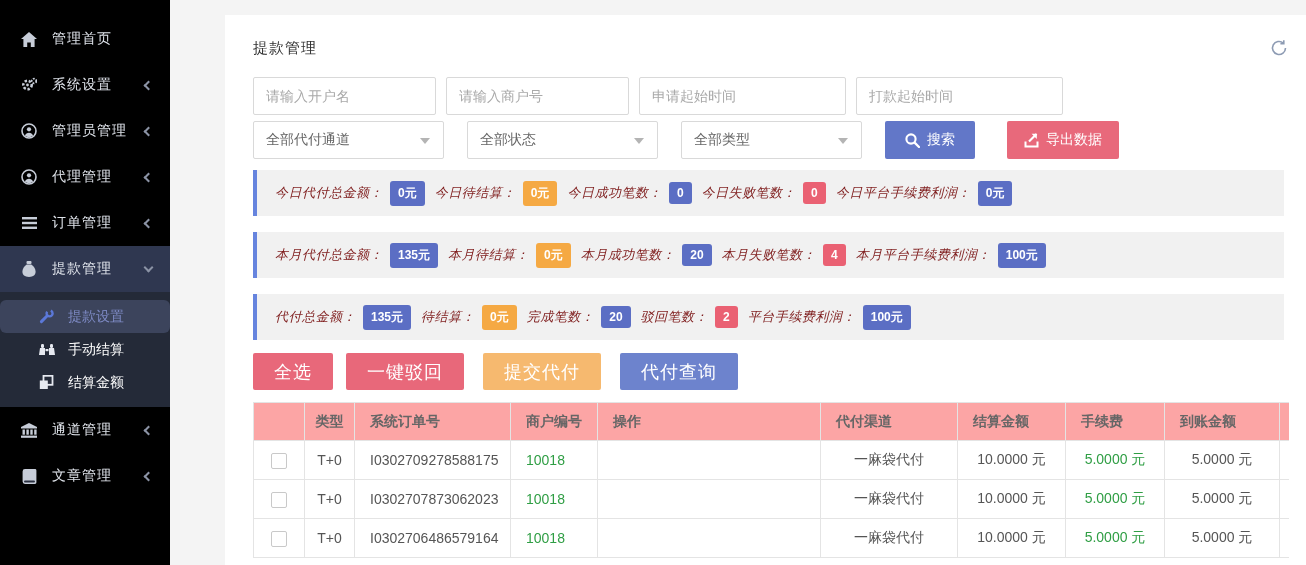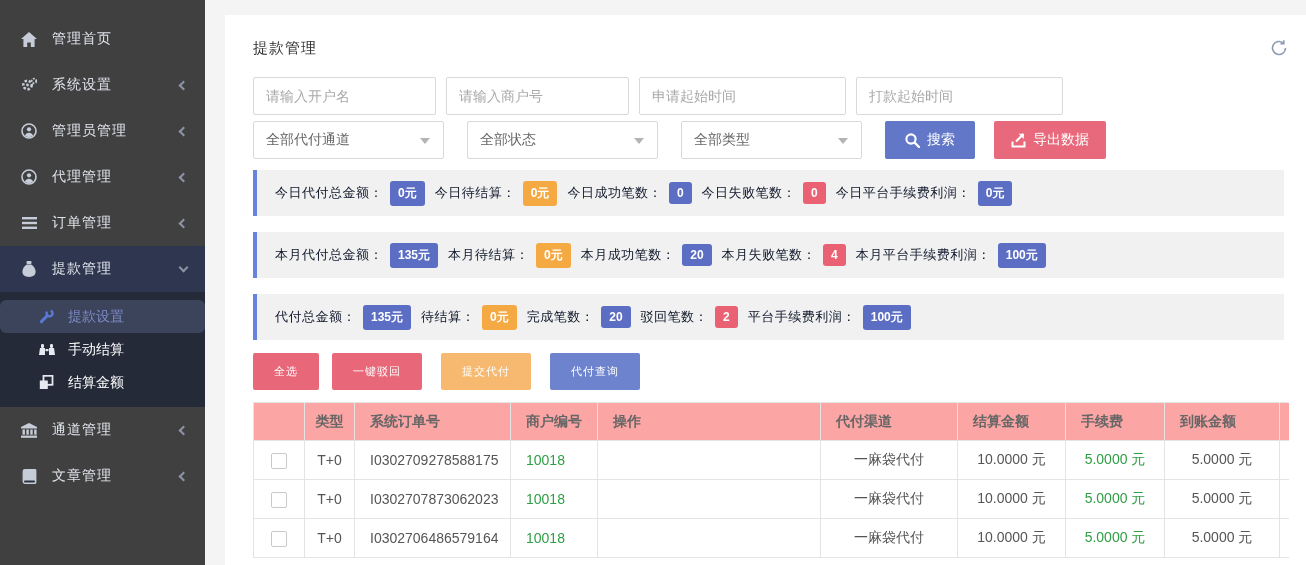--- a/index.html
+++ b/index.html
@@ -2,22 +2,22 @@
 <html><head>
 <meta charset="utf-8">
 <style>
   * { margin:0; padding:0; box-sizing:border-box; }
   html,body { width:1306px; height:565px; overflow:hidden;
     font-family:"Liberation Sans","DejaVu Sans",sans-serif; background:#f4f4f4; }
 
   .app { position:relative; width:1306px; height:565px; }
 
   
-  .sidebar { position:absolute; left:0; top:0; width:205px; height:565px;
-    background:#404040; overflow:hidden; }
+  .sidebar { position:absolute; left:0; top:0; width:170px; height:565px;
+    background:#000000; overflow:hidden; }
   .nav { padding-top:16px; }
   .nav-item { height:46px; display:flex; align-items:center; padding:0 18px 0 20px;
     color:#dfe3ea; font-size:14px; cursor:pointer; position:relative; }
   .nav-item .nav-icon { width:18px; height:16px; margin-right:14px; color:#c7cdd8;
     display:inline-flex; align-items:center; justify-content:center; flex:none; }
   .nav-item .nav-label { flex:1; letter-spacing:1px; }
   .chev { width:7px; height:7px; border-left:2px solid #8b93a5; border-bottom:2px solid #8b93a5;
     display:inline-block; flex:none; }
   .chev-left { transform:rotate(45deg); }
   .chev-down { transform:rotate(-45deg); margin-top:-3px; }
@@ -50,34 +50,34 @@
     background:#fff; display:flex; align-items:center; padding:0 12px; font-size:14px;
     color:#666; margin-right:23px; cursor:pointer; position:relative; }
   .sel .caret { position:absolute; right:13px; top:16px; width:0; height:0;
     border-left:5px solid transparent; border-right:5px solid transparent;
     border-top:6px solid #b4b4b4; }
   .btn { height:38px; border:none; border-radius:2px; color:#fff; font-size:14px;
     display:inline-flex; align-items:center; justify-content:center; cursor:pointer;
     font-family:inherit; }
   .btn .b-icon { width:15px; height:15px; margin-right:7px; display:inline-flex; }
   .btn-search { background:#6277c8; padding:0 20px; margin-right:19px; }
-  .btn-export { background:#e8697b; padding:16px 17px; }
+  .btn-export { background:#e8697b; padding:16px 17px;margin-left:13px; }
 
   .stat-bar { background:#f1f1f1; border-left:4px solid #6684de; height:46px;
     display:flex; align-items:center; padding-left:18px; margin-top:16px; width:1031px; }
   .stat-bar.first { margin-top:11px; }
-  .s-label { font-size:13px; color:#0f172a; margin-right:7px; letter-spacing:0.5px; }
+  .s-label { font-size:13px; color:#7f1d1d; margin-right:7px; letter-spacing:0.5px;font-style:italic; }
   .badge { color:#fff; font-size:12px; font-weight:bold; border-radius:3px;
     padding:4px 8px; margin-right:10px; }
   .b-blue { background:#5b6ec4; }
   .b-orange { background:#f5a943; }
   .b-red { background:#ea6173; }
 
   .actions { margin-top:13px; display:flex; }
-  .act { height:37px; padding:0 21px; font-size:11px; letter-spacing:1px; }
+  .act { height:37px; padding:0 21px; font-size:18px; letter-spacing:1px; }
   .a-red { background:#e8687a; margin-right:13px; }
   .a-orange { background:#f6b96f; margin-right:19px; }
   .a-blue { background:#6d83cd; }
   .a-red2 { background:#e8687a; margin-right:19px; }
 
   .tbl-wrap { margin-top:12px; width:1036px; overflow:hidden; }
   table { border-collapse:collapse; table-layout:fixed; width:1046px; font-size:14px; }
   th, td { border:1px solid #e4e4e4; height:38px; padding:0; }
   td { height:39px; }
   th { background:#fca5a5; color:#666; font-weight:bold; text-align:left; padding-left:15px; }

